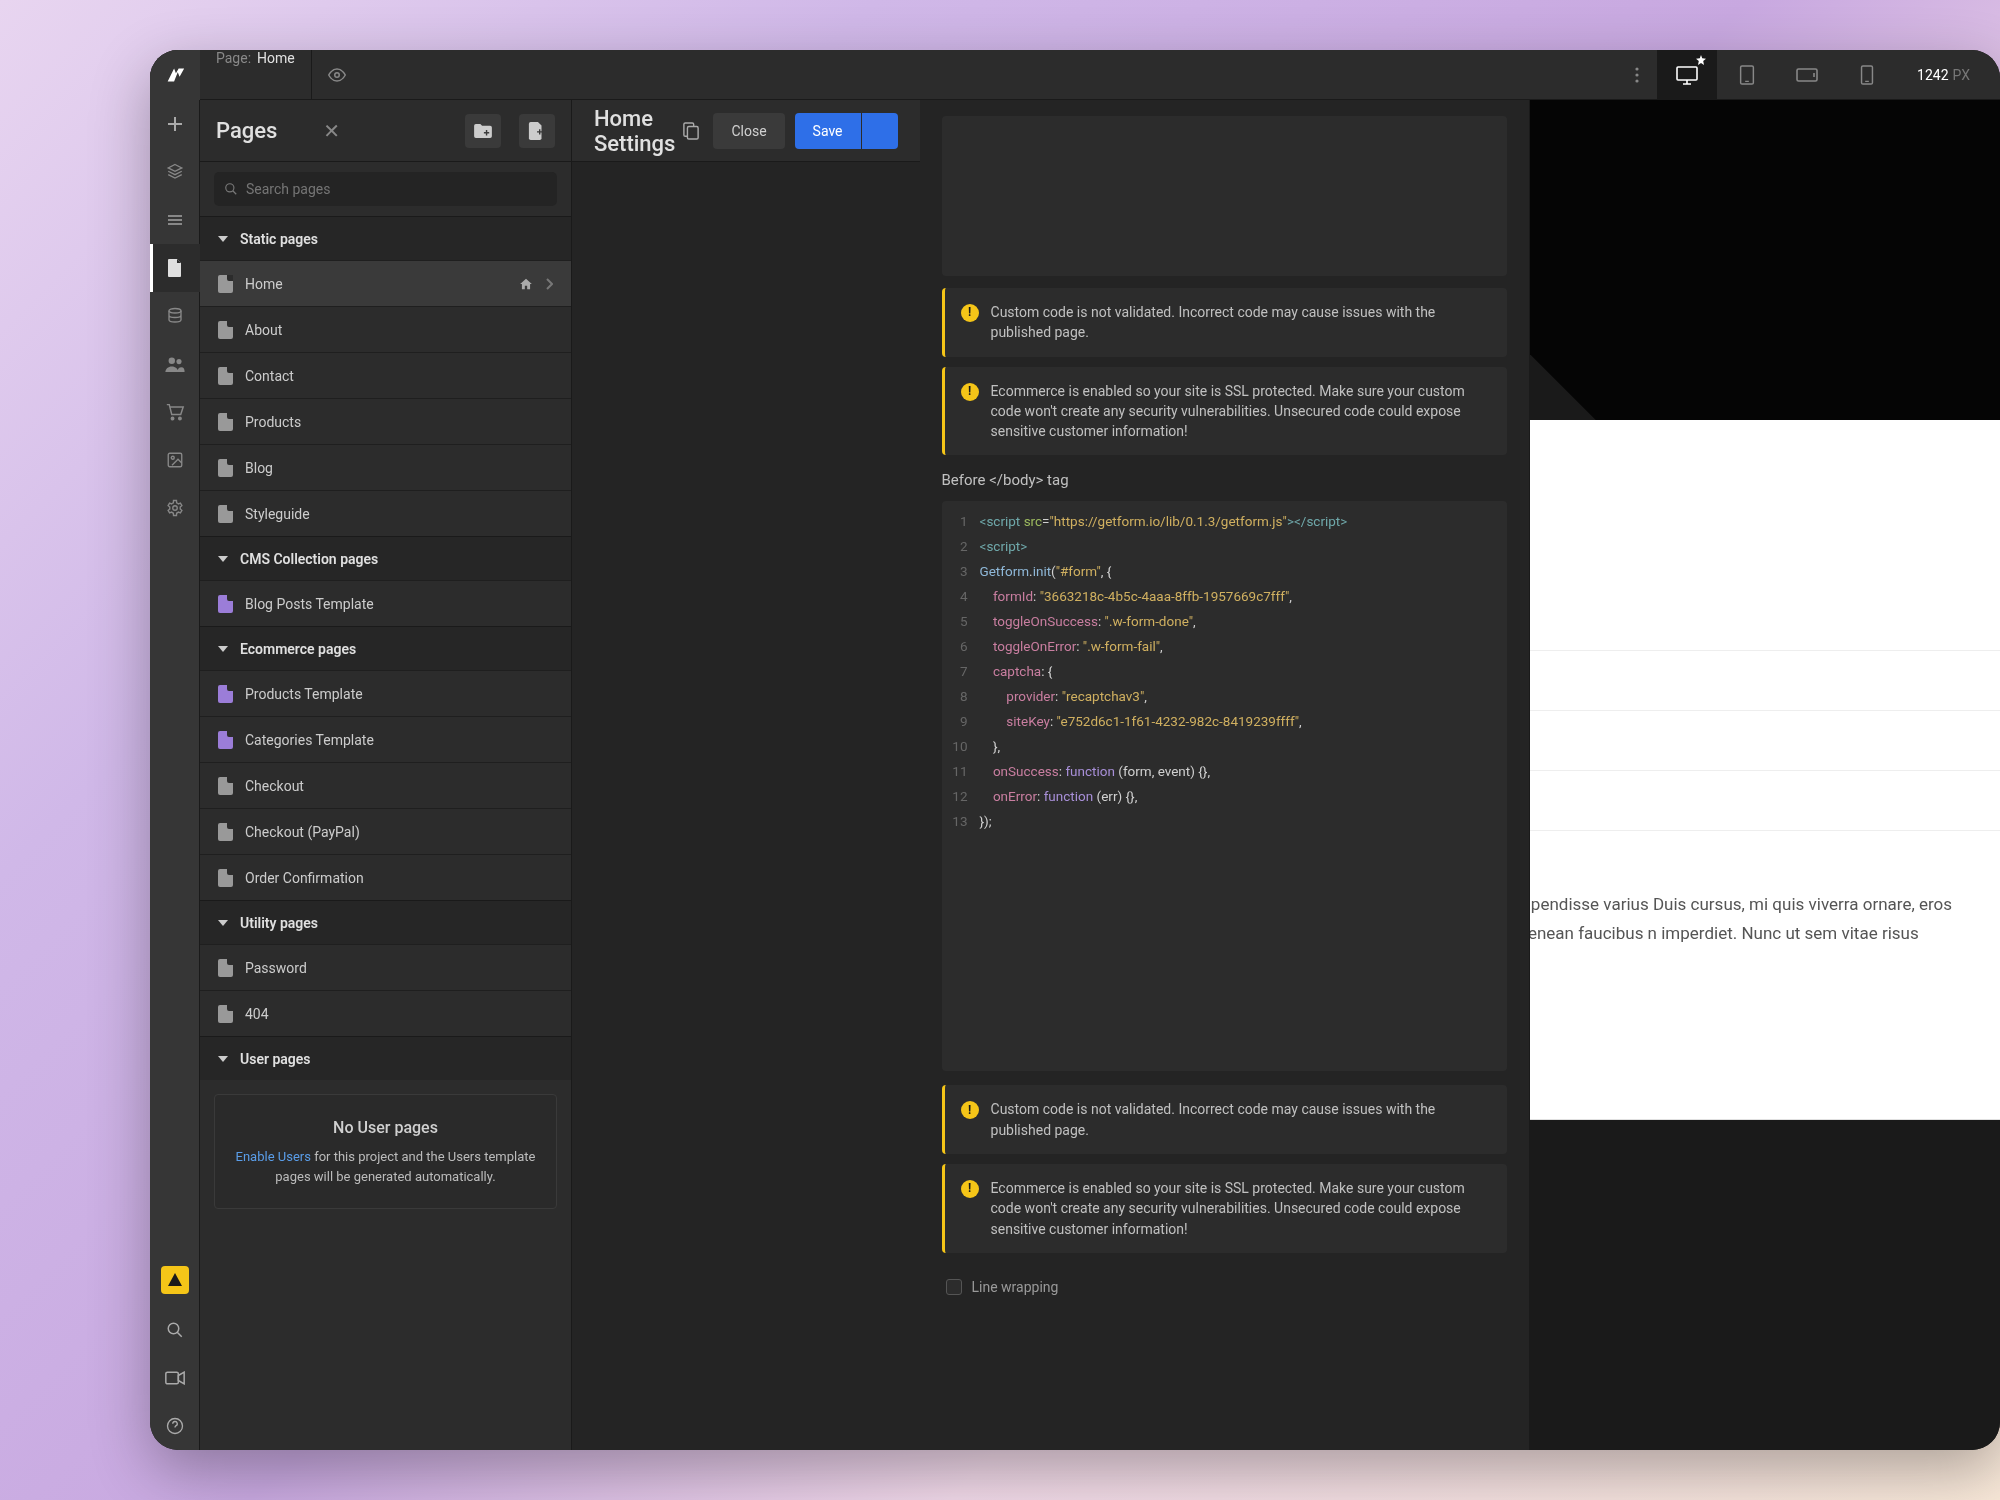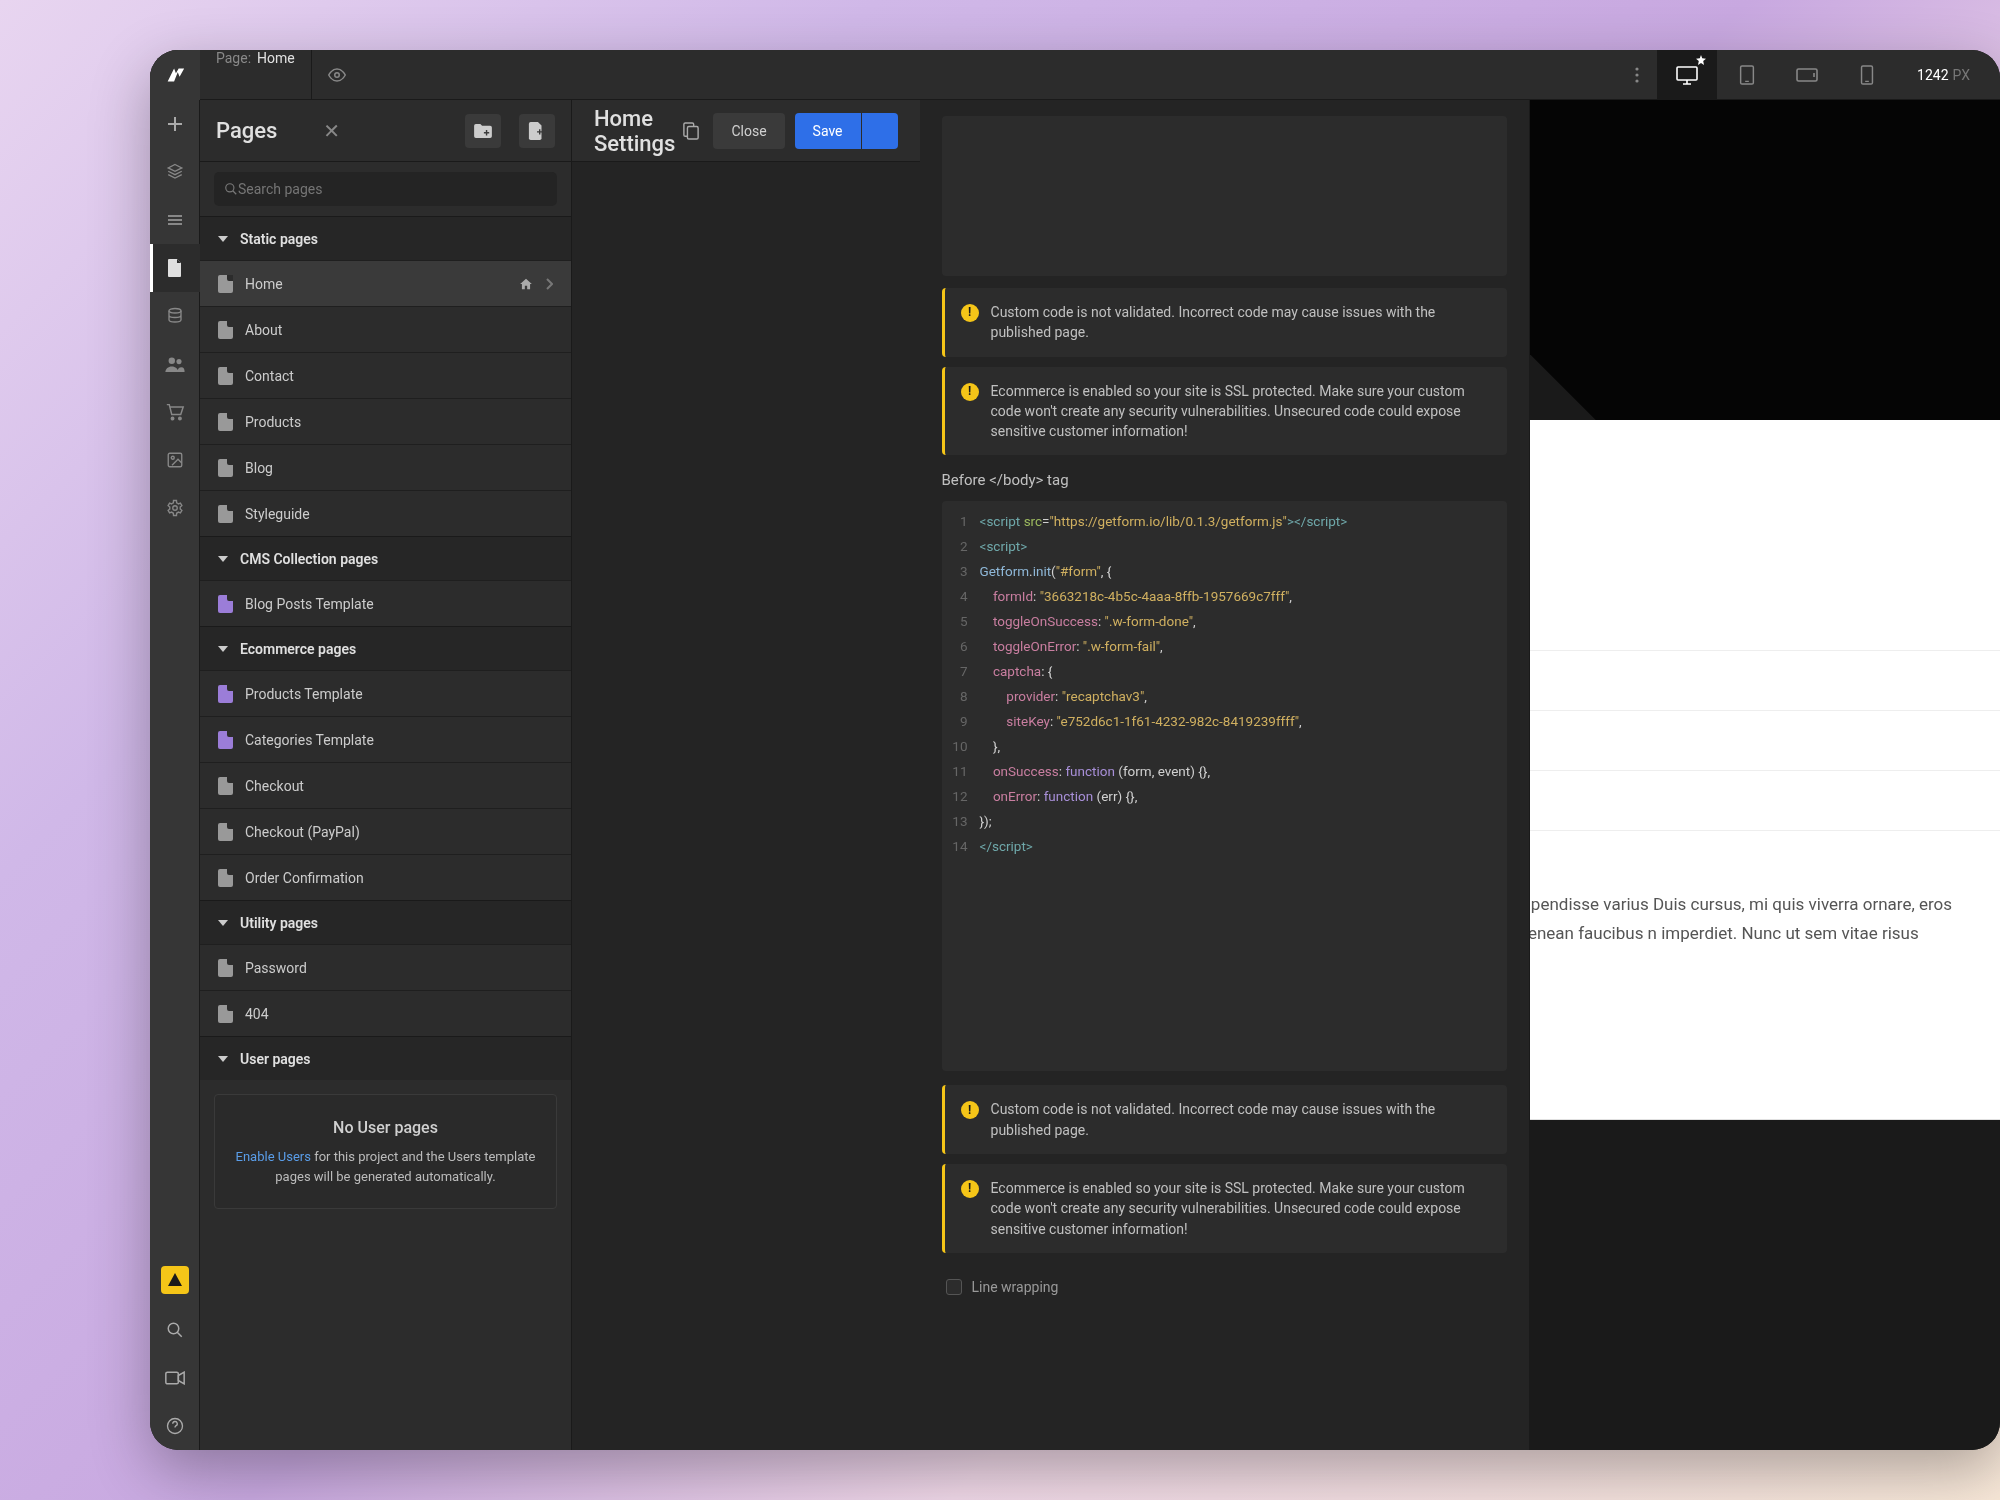--- a/index.html
+++ b/index.html
@@ -58,21 +58,21 @@
 .pages-header {
   height: 62px; display:flex; align-items:center; padding: 0 16px;
   border-bottom: 1px solid #1a1a1a; gap: 18px;
 }
 .pages-header h2 { color:#e0e0e0; font-size: 22px; font-weight: 500; flex:1; }
 .pages-header .close-x { color:#888; font-size: 20px; cursor:pointer; padding: 0 4px; }
 .hdr-btn { width: 36px; height: 34px; background:#3a3a3a; border-radius: 4px; display:flex; align-items:center; justify-content:center; color:#ccc; }
 .search-row { padding: 10px 14px; }
 .search-box {
   background: #242424; border-radius: 5px; height: 34px;
-  display:flex; align-items:center; padding: 0 10px; color:#777;
+  display:flex; align-items:center; padding: 0 10px; gap:8px; color:#777;
 }
 .search-box input { background:transparent; border:none; outline:none; color:#ccc; font-size:14px; flex:1; }
 .section-hdr {
   height: 44px; background:#262626; display:flex; align-items:center; padding: 0 18px;
   color:#e0e0e0; font-size: 14px; font-weight:600; gap:12px;
   border-top: 1px solid #1a1a1a;
 }
 .tri { width:0; height:0; border-left:5px solid transparent; border-right:5px solid transparent; border-top:6px solid #ccc; }
 .page-item {
   height: 46px; display:flex; align-items:center; padding: 0 18px;
@@ -520,24 +520,20 @@
               <div class="code"><span class="tk-punc">    </span><span class="tk-key">onSuccess</span><span class="tk-punc">: </span><span class="tk-kw">function</span><span class="tk-punc"> (form, event) {},</span></div>
             </div>
             <div class="code-line">
               <div class="gutter">12</div>
               <div class="code"><span class="tk-punc">    </span><span class="tk-key">onError</span><span class="tk-punc">: </span><span class="tk-kw">function</span><span class="tk-punc"> (err) {},</span></div>
             </div>
             <div class="code-line">
               <div class="gutter">13</div>
               <div class="code"><span class="tk-punc">});</span></div>
             </div>
-            <div class="code-line">
-              <div class="gutter">14</div>
-              <div class="code"><span class="tk-tag">&lt;/script&gt;</span></div>
-            </div>
           </div>
 
         <div class="warn-box">
           <div class="warn-icon">!</div>
           <div>Custom code is not validated. Incorrect code may cause issues with the published page.</div>
         </div>
         <div class="warn-box">
           <div class="warn-icon">!</div>
           <div>Ecommerce is enabled so your site is SSL protected. Make sure your custom code won't create any security vulnerabilities. Unsecured code could expose sensitive customer information!</div>
         </div>

